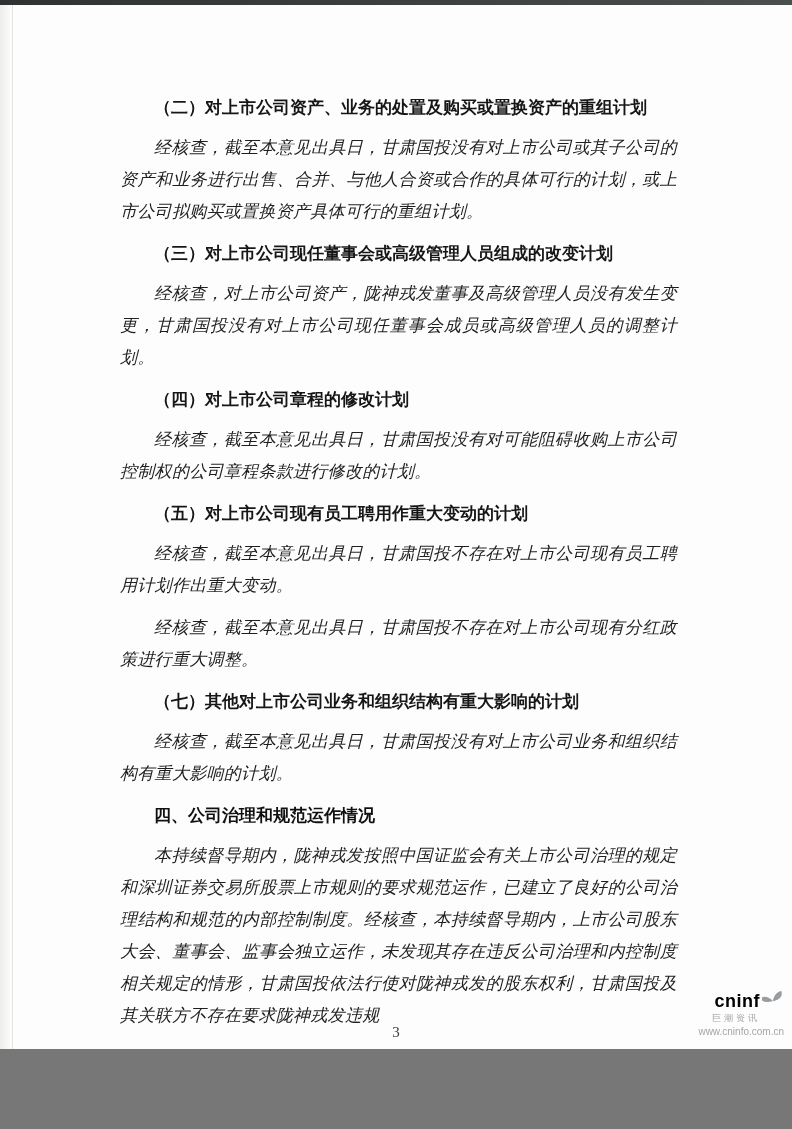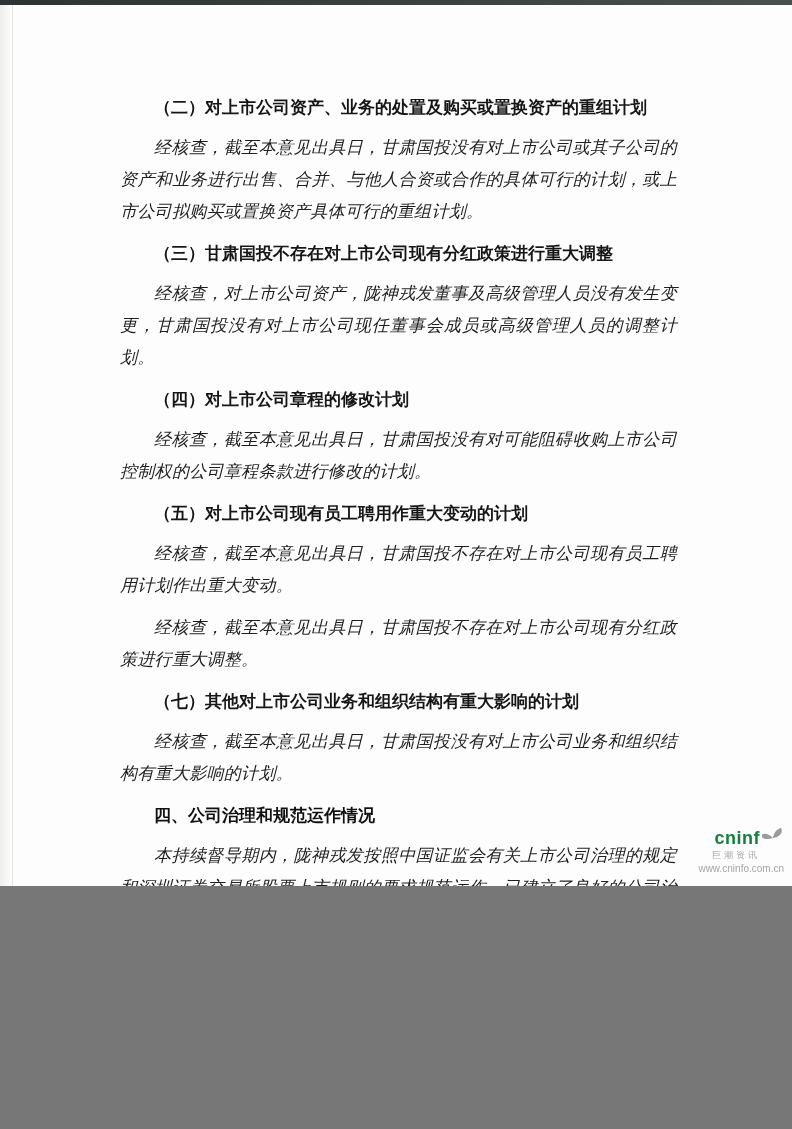--- a/index.html
+++ b/index.html
@@ -1,19 +1,19 @@
 <!DOCTYPE html>
 <html lang="zh"><head>
 <meta charset="utf-8">
 <style>
   html, body { margin: 0; padding: 0; background: #777; }
   .page {
     position: relative;
     width: 792px;
-    height: 886px;
+    height: 1049px;
     margin: 0 auto;
     background: #fdfdfd;
     overflow: hidden;
     font-family: "Liberation Serif", "DejaVu Serif", serif;
     color: #1e1e1e;
   }
   
   .scan-top-edge {
     position: absolute; top: 0; left: 0; right: 0; height: 5px;
     background: linear-gradient(90deg, #2e3434 0%, #3c4242 55%, #4a5050 100%);
@@ -68,21 +68,21 @@
     display: flex;
     align-items: center;
     justify-content: flex-end;
     gap: 2px;
   }
   .cninfo-logo-text {
     font-family: "Liberation Sans", "DejaVu Sans", sans-serif;
     font-weight: 700;
     font-size: 18px;
     letter-spacing: 0.5px;
-    color: #15803d;
+    color: #000000;
   }
   .swirl-icon { width: 22px; height: 22px; display: inline-block; }
   .cninfo-cn-label {
     font-family: "Liberation Sans", "DejaVu Sans", sans-serif;
     font-size: 9px;
     letter-spacing: 3px;
     margin: 2px 24px 4px 0;
     color: #a2a5a7;
   }
   .cninfo-url {
@@ -95,21 +95,21 @@
 <body>
 
 <div class="page">
   <div class="scan-top-edge"></div>
   <div class="scan-left-edge"></div>
 
   <div class="content">
     <h3 class="section-heading">（二）对上市公司资产、业务的处置及购买或置换资产的重组计划</h3>
     <p class="body-paragraph">经核查，截至本意见出具日，甘肃国投没有对上市公司或其子公司的资产和业务进行出售、合并、与他人合资或合作的具体可行的计划，或上市公司拟购买或置换资产具体可行的重组计划。</p>
 
-    <h3 class="section-heading">（三）甘肃国投不存在对上市公司现有分红政策进行重大调整</h3>
+    <h3 class="section-heading">（三）对上市公司现任董事会或高级管理人员组成的改变计划</h3>
     <p class="body-paragraph">经核查，对上市公司资产，陇神戎发董事及高级管理人员没有发生变更，甘肃国投没有对上市公司现任董事会成员或高级管理人员的调整计划。</p>
 
     <h3 class="section-heading">（四）对上市公司章程的修改计划</h3>
     <p class="body-paragraph">经核查，截至本意见出具日，甘肃国投没有对可能阻碍收购上市公司控制权的公司章程条款进行修改的计划。</p>
 
     <h3 class="section-heading">（五）对上市公司现有员工聘用作重大变动的计划</h3>
     <p class="body-paragraph">经核查，截至本意见出具日，甘肃国投不存在对上市公司现有员工聘用计划作出重大变动。</p>
 
     <p class="body-paragraph">经核查，截至本意见出具日，甘肃国投不存在对上市公司现有分红政策进行重大调整。</p>
 

